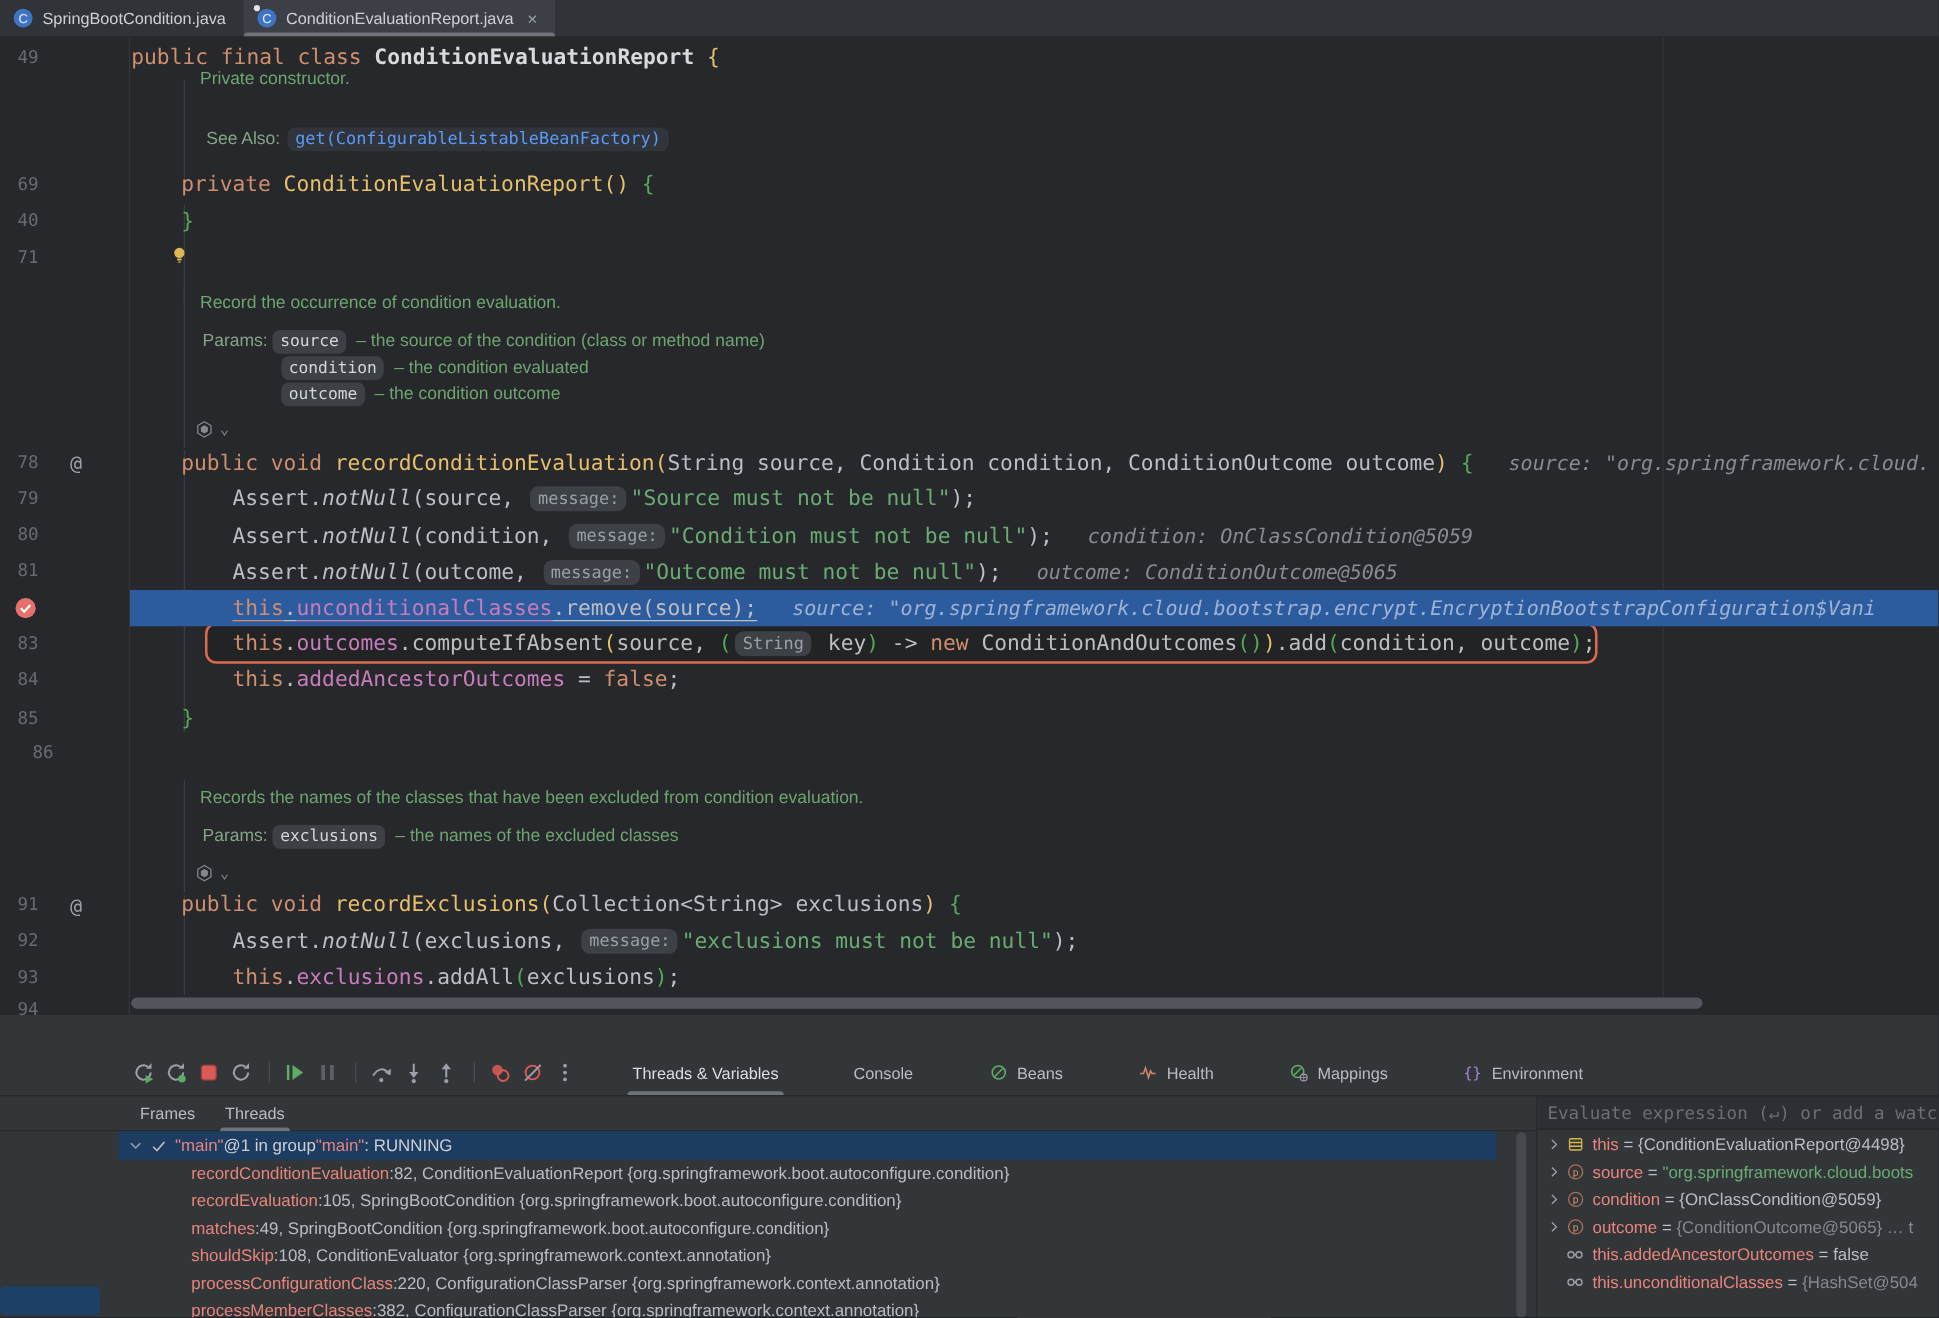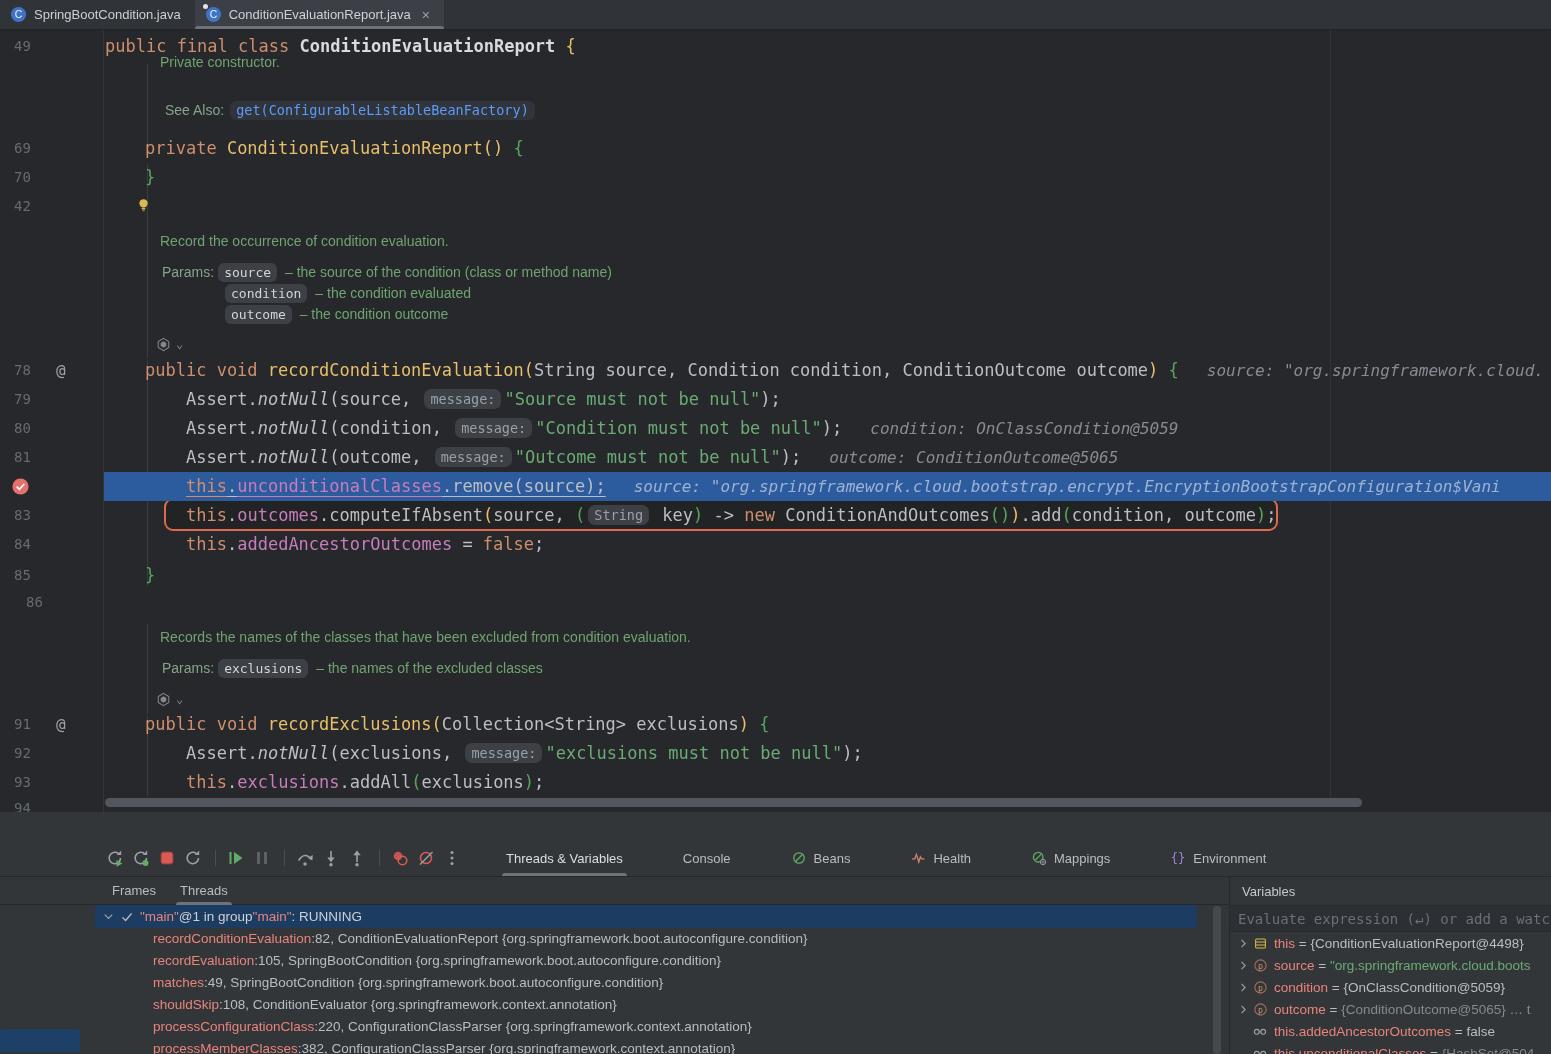--- a/index.html
+++ b/index.html
@@ -138,22 +138,22 @@
     <div class="iguide" style="top:198px;height:130px;"></div>
     <div class="iguide" style="top:330px;height:226px;"></div>
     <div class="iguide" style="top:594px;height:90px;"></div>
     <div class="iguide" style="top:686px;height:80px;"></div>
     <div class="frameborder"></div>
     <div class="hthumb"></div>
   <div class="row" style="top: 1.5px;"><span class="lnum">49</span><span class="code" style="left: 105px;"><span class="tok tk-kw">public final class </span><span class="tok tk-cls">ConditionEvaluationReport </span><span class="tok tk-bry">{</span></span></div>
       <div class="row doc" style="top: 18px;"><span class="code" style="left: 160px;"><span class="tok tk-doc">Private constructor.</span></span></div>
       <div class="row doc" style="top: 65.5px;"><span class="code" style="left: 165px;"><span class="tok tk-docl">See Also:</span><span class="tok tk-dlink">get(ConfigurableListableBeanFactory)</span></span></div>
       <div class="row" style="top: 103.5px;"><span class="lnum">69</span><span class="code" style="left: 145px;"><span class="tok tk-kw">private </span><span class="tok tk-meth">ConditionEvaluationReport()</span><span class="tok tk-pln"> </span><span class="tok tk-brg">{</span></span></div>
-      <div class="row" style="top: 132.5px;"><span class="lnum">70</span><span class="code" style="left: 145px;"><span class="tok tk-brg">}</span></span></div>
-      <div class="row" style="top: 161.5px;"><span class="lnum">42</span><span class="code" style="left: 136px;"><span class="icn licon"><svg width="15" height="17" viewBox="0 0 20 22">
+      <div class="row" style="top: 132.5px;"><span class="lnum">40</span><span class="code" style="left: 145px;"><span class="tok tk-brg">}</span></span></div>
+      <div class="row" style="top: 161.5px;"><span class="lnum">71</span><span class="code" style="left: 136px;"><span class="icn licon"><svg width="15" height="17" viewBox="0 0 20 22">
               <circle cx="10" cy="8" r="5.5" fill="#dcb855"></circle>
               <rect x="7.5" y="14" width="5" height="2.2" rx="1" fill="#dcb855"></rect>
               <rect x="8.2" y="17" width="3.6" height="1.8" rx=".9" fill="#9a8240"></rect>
             </svg></span></span></div>
       <div class="row doc" style="top: 196.5px;"><span class="code" style="left: 160px;"><span class="tok tk-doc">Record the occurrence of condition evaluation.</span></span></div>
       <div class="row doc" style="top: 248.5px;"><span class="code" style="left: 221px;"><span class="tok tk-dchip">condition</span><span class="tok tk-doc"> – the condition evaluated</span></span></div>
       <div class="row doc" style="top: 227.5px;"><span class="code" style="left: 162px;"><span class="tok tk-docl">Params:</span><span class="tok tk-dchip">source</span><span class="tok tk-doc"> – the source of the condition (class or method name)</span></span></div>
       <div class="row doc" style="top: 269.5px;"><span class="code" style="left: 221px;"><span class="tok tk-dchip">outcome</span><span class="tok tk-doc"> – the condition outcome</span></span></div>
       <div class="row" style="top: 300.5px;"><span class="code" style="left: 155px;"><span class="icn licon"><svg width="17" height="17" viewBox="0 0 20 20">
               <path d="M10 2.8l6.2 3.6v7.2L10 17.2l-6.2-3.6V6.4z" fill="none" stroke="#85898f" stroke-width="1.2"></path>
@@ -362,21 +362,20 @@
         <div class="framerow"><span class="fmeth">recordConditionEvaluation</span><span>:82, ConditionEvaluationReport {org.springframework.boot.autoconfigure.condition}</span></div>
         <div class="framerow"><span class="fmeth">recordEvaluation</span><span>:105, SpringBootCondition {org.springframework.boot.autoconfigure.condition}</span></div>
         <div class="framerow"><span class="fmeth">matches</span><span>:49, SpringBootCondition {org.springframework.boot.autoconfigure.condition}</span></div>
         <div class="framerow"><span class="fmeth">shouldSkip</span><span>:108, ConditionEvaluator {org.springframework.context.annotation}</span></div>
         <div class="framerow"><span class="fmeth">processConfigurationClass</span><span>:220, ConfigurationClassParser {org.springframework.context.annotation}</span></div>
         <div class="framerow"><span class="fmeth">processMemberClasses</span><span>:382, ConfigurationClassParser {org.springframework.context.annotation}</span></div>
       </div>
     <div class="vscroll"></div>
     <div class="bluebox"></div>
     <div class="vars">
-      <div class="vhead">Variables</div>
       <div class="veval">Evaluate expression (↵) or add a watch</div>
       <div id="varlist">
           <div class="vrow"><span class="vchev"><span class="icn"><svg width="13" height="13" viewBox="0 0 20 20">
                   <path d="M7 4.5l5.5 5.5L7 15.5" fill="none" stroke="#9da0a8" stroke-width="1.7"></path>
                 </svg></span></span><span class="vicon"><span class="icn"><svg width="15" height="15" viewBox="0 0 20 20">
                   <rect x="3.5" y="4" width="13" height="12" rx="1.5" fill="none" stroke="#d8b64c" stroke-width="1.4"></rect>
                   <path d="M3.5 8h13M3.5 12h13" stroke="#d8b64c" stroke-width="1.4"></path>
                 </svg></span></span><span class="vname">this</span><span class="veq"> = </span><span class="v-obj">{ConditionEvaluationReport@4498}</span></div>
           <div class="vrow"><span class="vchev"><span class="icn"><svg width="13" height="13" viewBox="0 0 20 20">
                   <path d="M7 4.5l5.5 5.5L7 15.5" fill="none" stroke="#9da0a8" stroke-width="1.7"></path>

